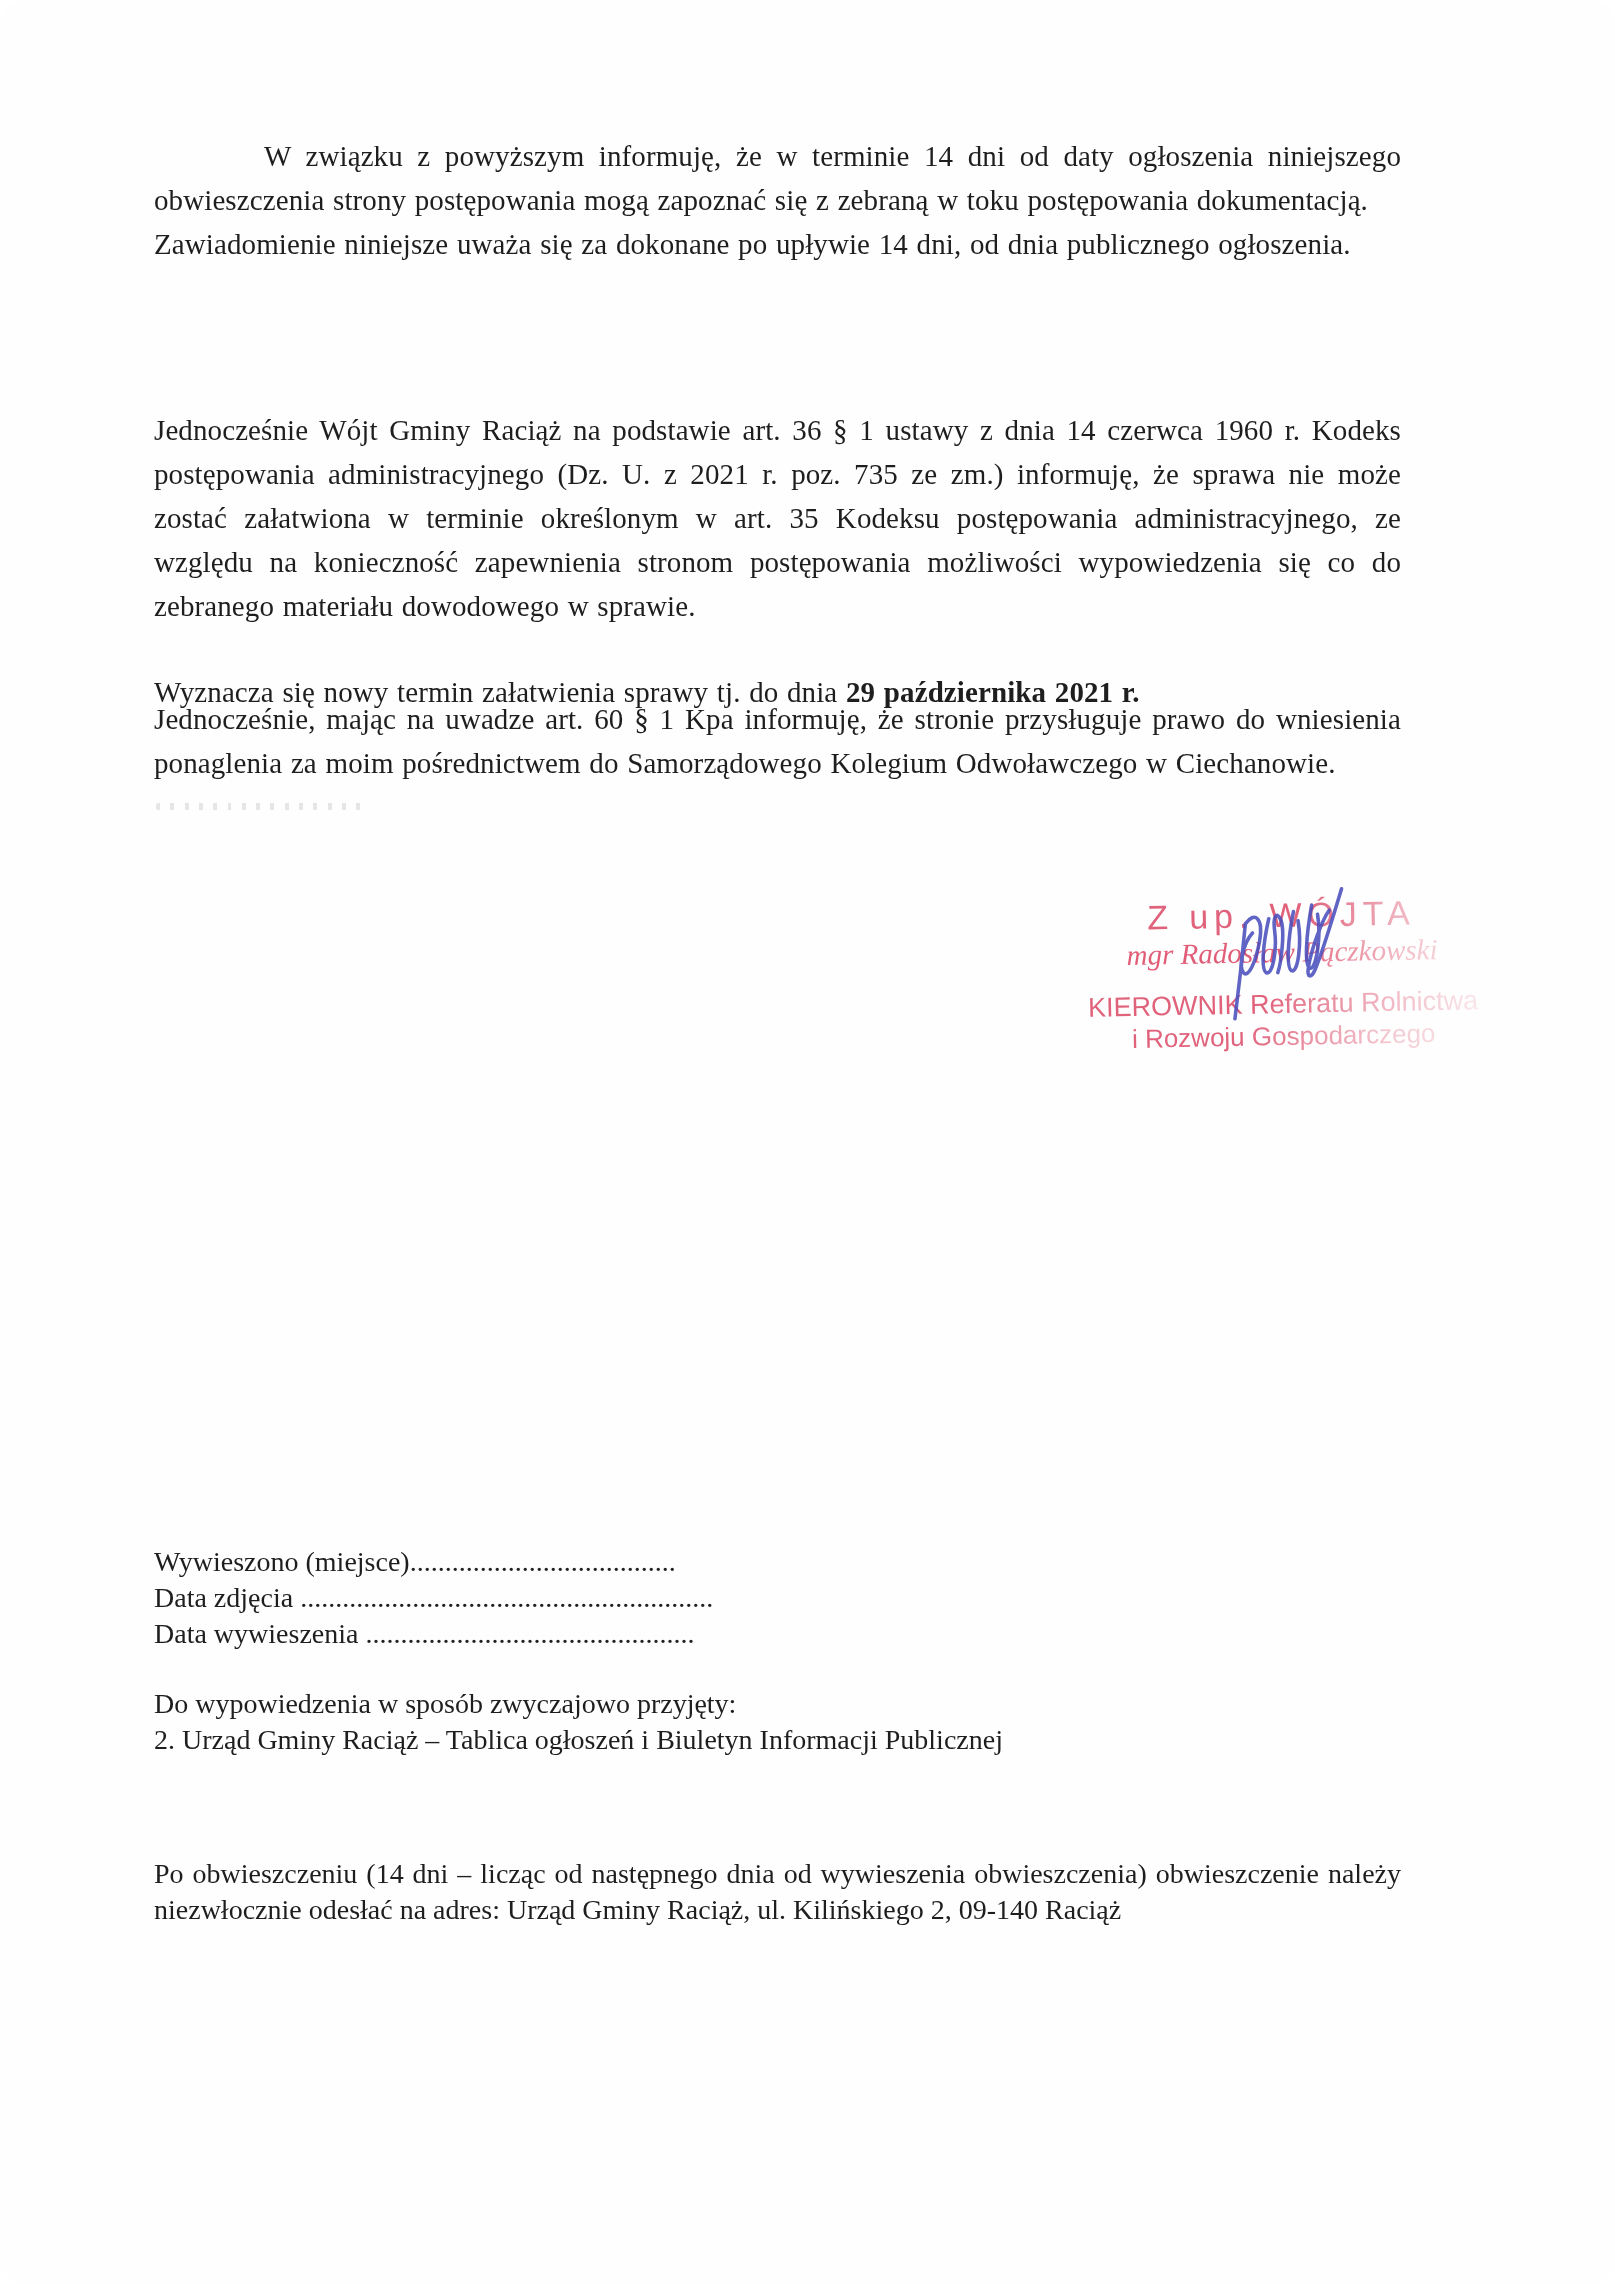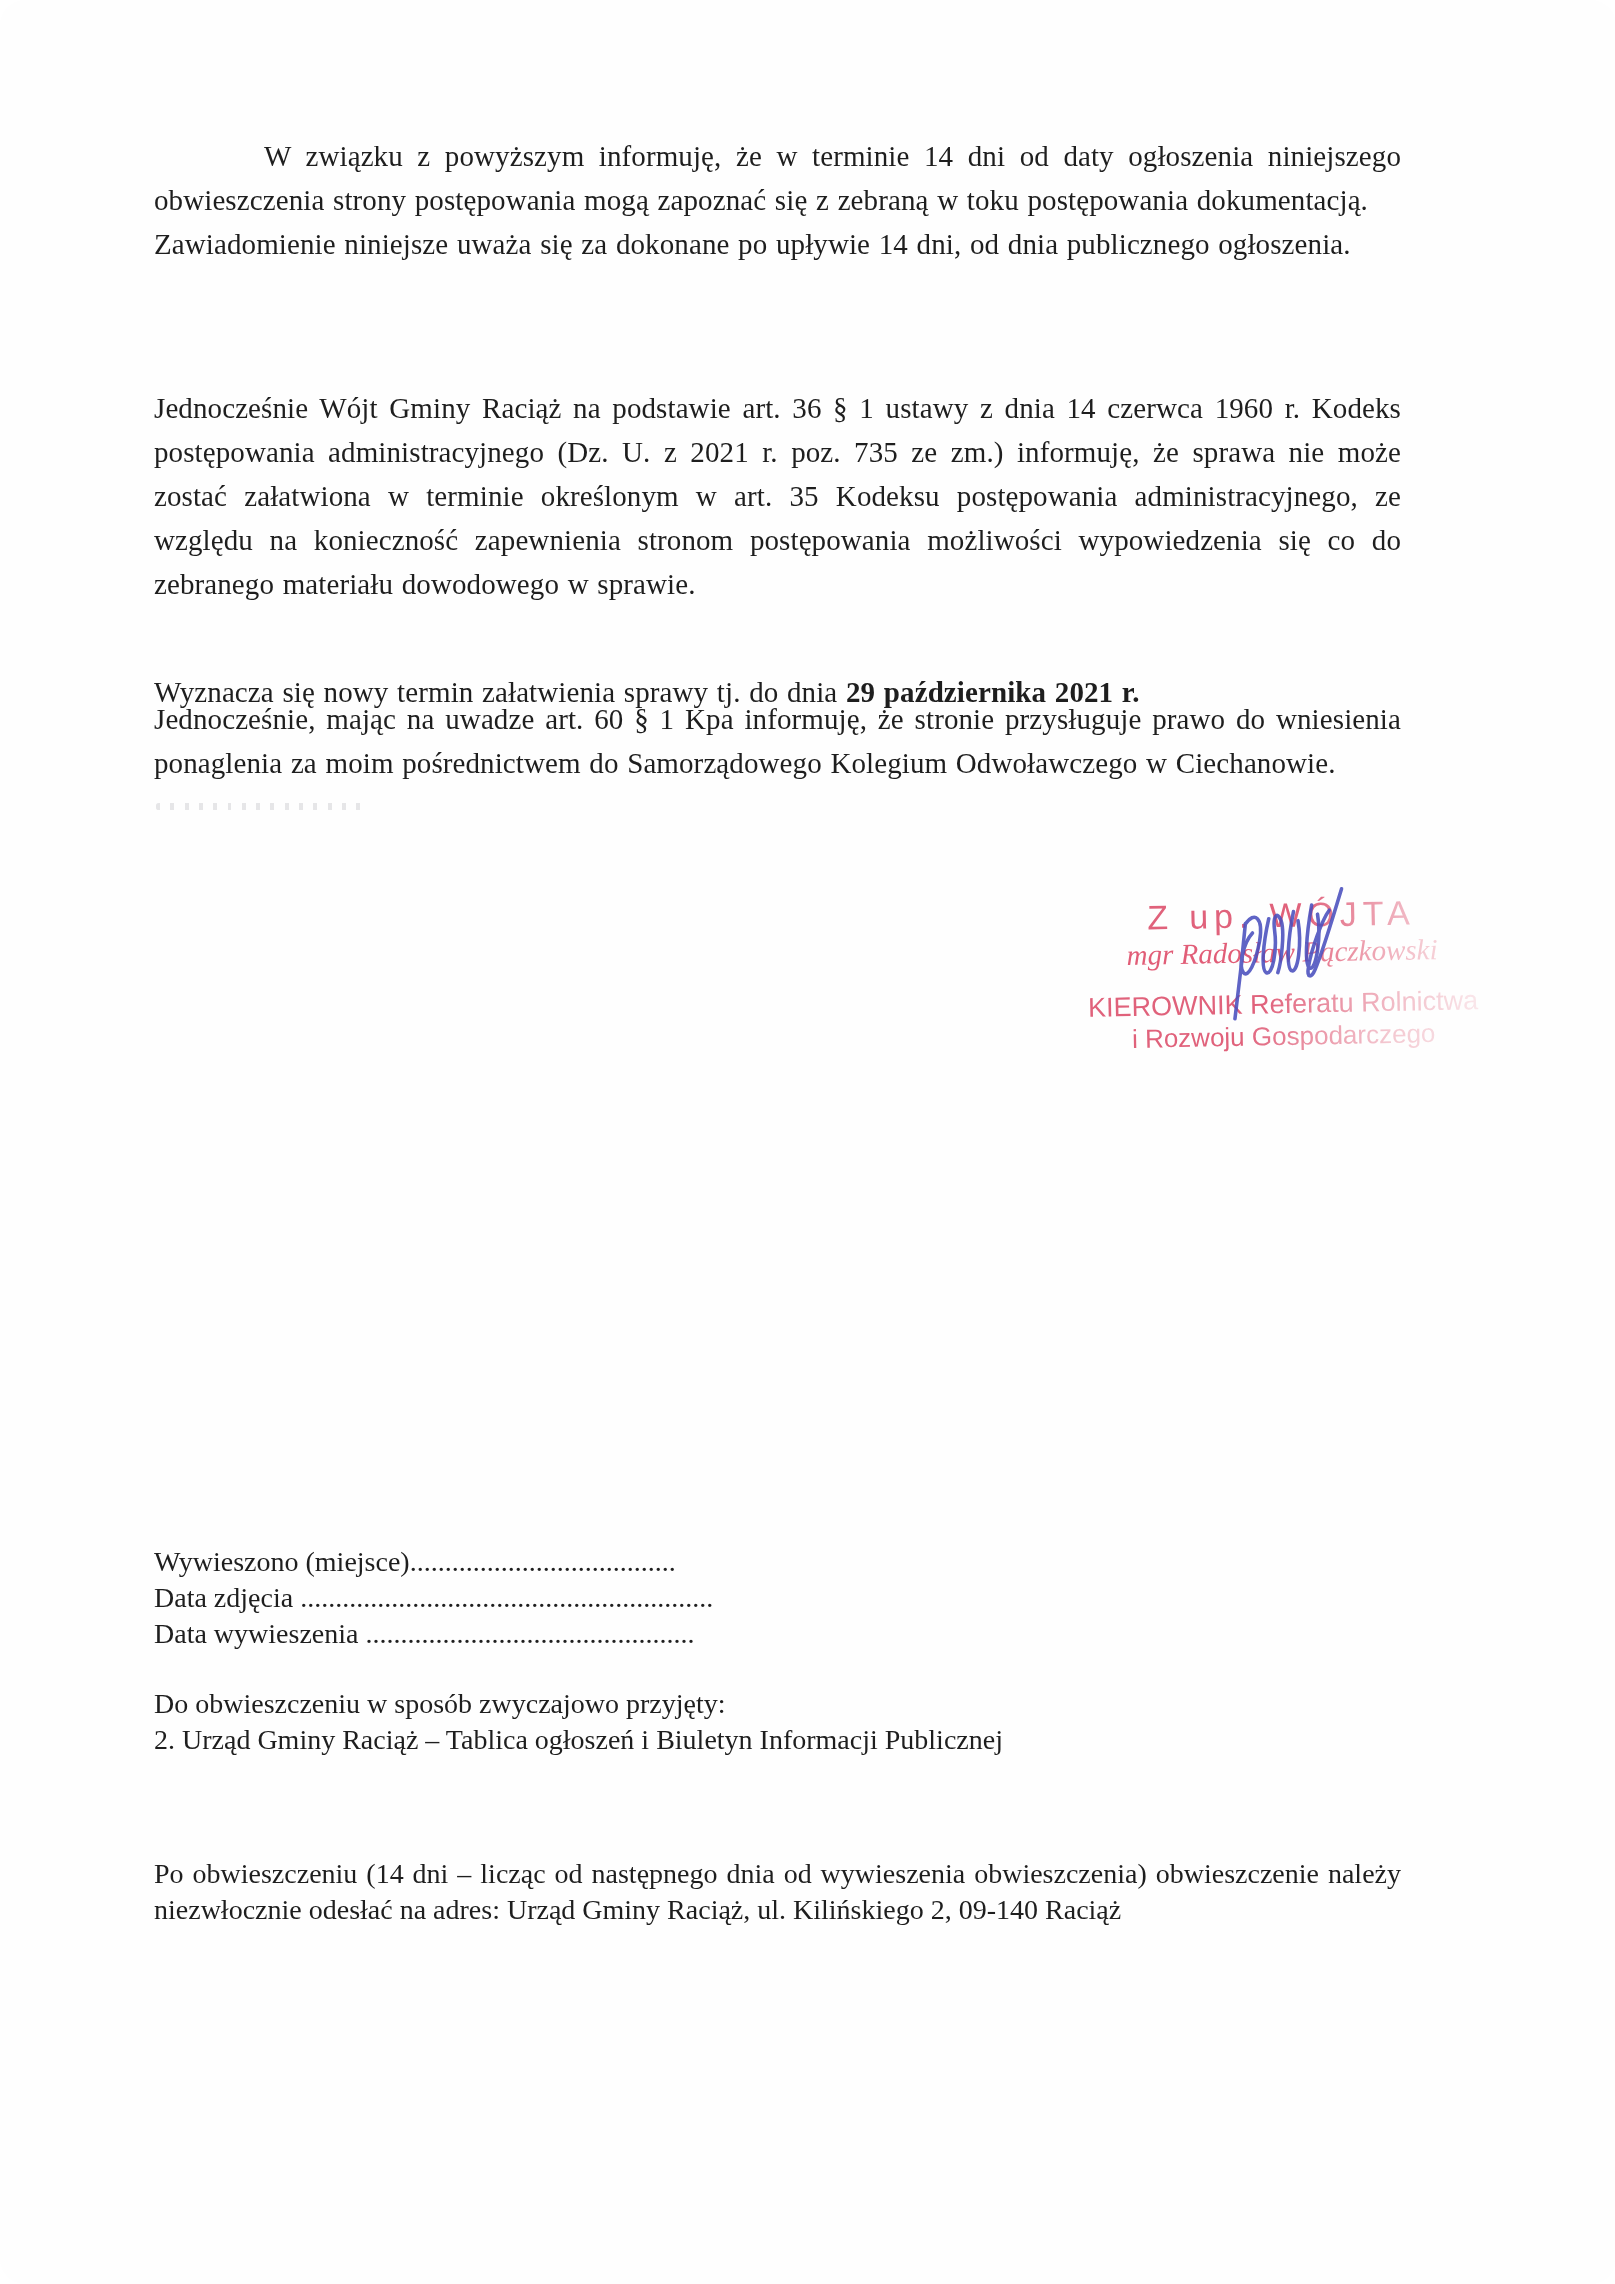--- a/index.html
+++ b/index.html
@@ -24,21 +24,21 @@
     width: 1247px;
     font-size: 29px;
     line-height: 44px;
     text-align: justify;
     letter-spacing: 0.1px;
     word-spacing: 1.3px;
   }
   .block p { margin: 0; }
   .indent { text-indent: 110px; }
   .sec1 { top: 134px; }
-  .sec2 { top: 386px; }
+  .sec2 { top: 408px; }
   .sec3 { top: 622px; text-align: left; margin-top: 48px; }
   .sec4 { top: 697px; }
   .bold { font-weight: bold; }
 
   
   .small-block {
     position: absolute;
     left: 154px;
     width: 1247px;
     font-size: 28px;
@@ -151,21 +151,21 @@
     </svg>
   </div>
 
   <section class="small-block sec5">
     <p>Wywieszono (miejsce)......................................</p>
     <p>Data zdjęcia ...........................................................</p>
     <p>Data wywieszenia ...............................................</p>
   </section>
 
   <section class="small-block sec6">
-    <p>Do obwieszczeniu w sposób zwyczajowo przyjęty:</p>
+    <p>Do wypowiedzenia w sposób zwyczajowo przyjęty:</p>
     <p>2. Urząd Gminy Raciąż – Tablica ogłoszeń i Biuletyn Informacji Publicznej</p>
   </section>
 
   <section class="small-block sec7">
     <p>Po obwieszczeniu (14 dni – licząc od następnego dnia od wywieszenia obwieszczenia) obwieszczenie należy niezwłocznie odesłać na adres: Urząd Gminy Raciąż, ul. Kilińskiego 2, 09-140 Raciąż</p>
   </section>
 
 </div>
 
 

